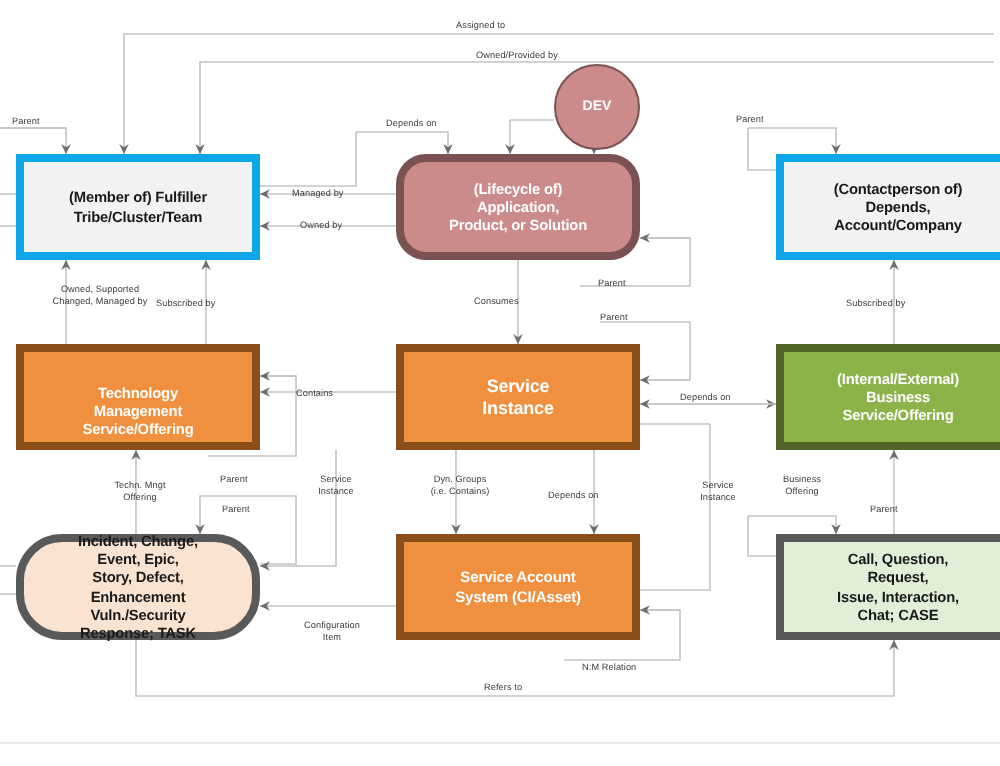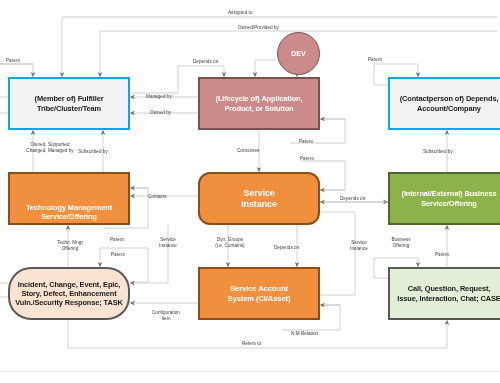--- a/index.html
+++ b/index.html
@@ -9,24 +9,24 @@
     width:500px;height:383px;
     background:#ffffff;
     overflow:hidden;
   }
   #svg-layer{position:absolute;left:0;top:0;width:500px;height:383px;}
   .node{
     position:absolute;
     box-sizing:border-box;
     display:flex;align-items:center;justify-content:center;
     text-align:center;
-    border:2px solid #0ea5e9;
+    border:4px solid #0ea5e9;
     font-weight:bold;
     line-height:1.22;
-    padding:2px 1px;
+    padding:2px 18px;
     letter-spacing:-0.1px;
   }
   .node .lbl{white-space:pre-line;display:block;}
   .n-grey{background:#f2f2f2;color:#1a1a1a;}
   .n-rose{background:#cc8b8b;color:#ffffff;border-color:#7a5252;}
   .n-orange{background:#f0903f;color:#ffffff;border-color:#8a4f18;}
   .n-green{background:#8cb34a;color:#ffffff;border-color:#4f6628;}
   .n-peach{background:#fbe3d2;color:#1a1a1a;border-color:#595959;border-radius:23px;}
   .n-lgreen{background:#e2efd7;color:#1a1a1a;border-color:#595959;}
   .n-circle{
@@ -140,40 +140,40 @@
     </g>
   </svg>
 
   <div class="bottom-rule"></div>
 
   <div class="node n-grey" style="left:8px;top:77px;width:122px;height:53px;font-size:7.4px;">
     <span class="lbl">(Member of) Fulfiller
 Tribe/Cluster/Team</span>
   </div>
 
-  <div class="node n-rose" style="left:198px;top:77px;width:122px;height:53px;font-size:7.4px;">
+  <div class="node n-rose" style="left:198px;top:77px;width:122px;height:53px;font-size:7.4px;border-radius:15px;">
     <span class="lbl">(Lifecycle of) Application,
 Product, or Solution</span>
   </div>
 
   <div class="node n-grey" style="left:388px;top:77px;width:122px;height:53px;font-size:7.4px;">
     <span class="lbl">(Contactperson of) Depends,
 Account/Company</span>
   </div>
 
   <div class="n-circle" style="left:277px;top:32px;width:41px;height:41px;font-size:7px;">
     <span class="lbl">DEV</span>
   </div>
 
   <div class="node n-orange" style="left:8px;top:172px;width:122px;height:53px;font-size:7.4px;align-items:flex-end;">
     <span class="lbl">Technology Management
 Service/Offering</span>
   </div>
 
-  <div class="node n-orange" style="left:198px;top:172px;width:122px;height:53px;font-size:9px;border-radius:12px;">
+  <div class="node n-orange" style="left:198px;top:172px;width:122px;height:53px;font-size:9px;">
     <span class="lbl">Service
 Instance</span>
   </div>
 
   <div class="node n-green" style="left:388px;top:172px;width:122px;height:53px;font-size:7.4px;">
     <span class="lbl">(Internal/External) Business
 Service/Offering</span>
   </div>
 
   <div class="node n-peach" style="left:8px;top:267px;width:122px;height:53px;font-size:7.4px;">

